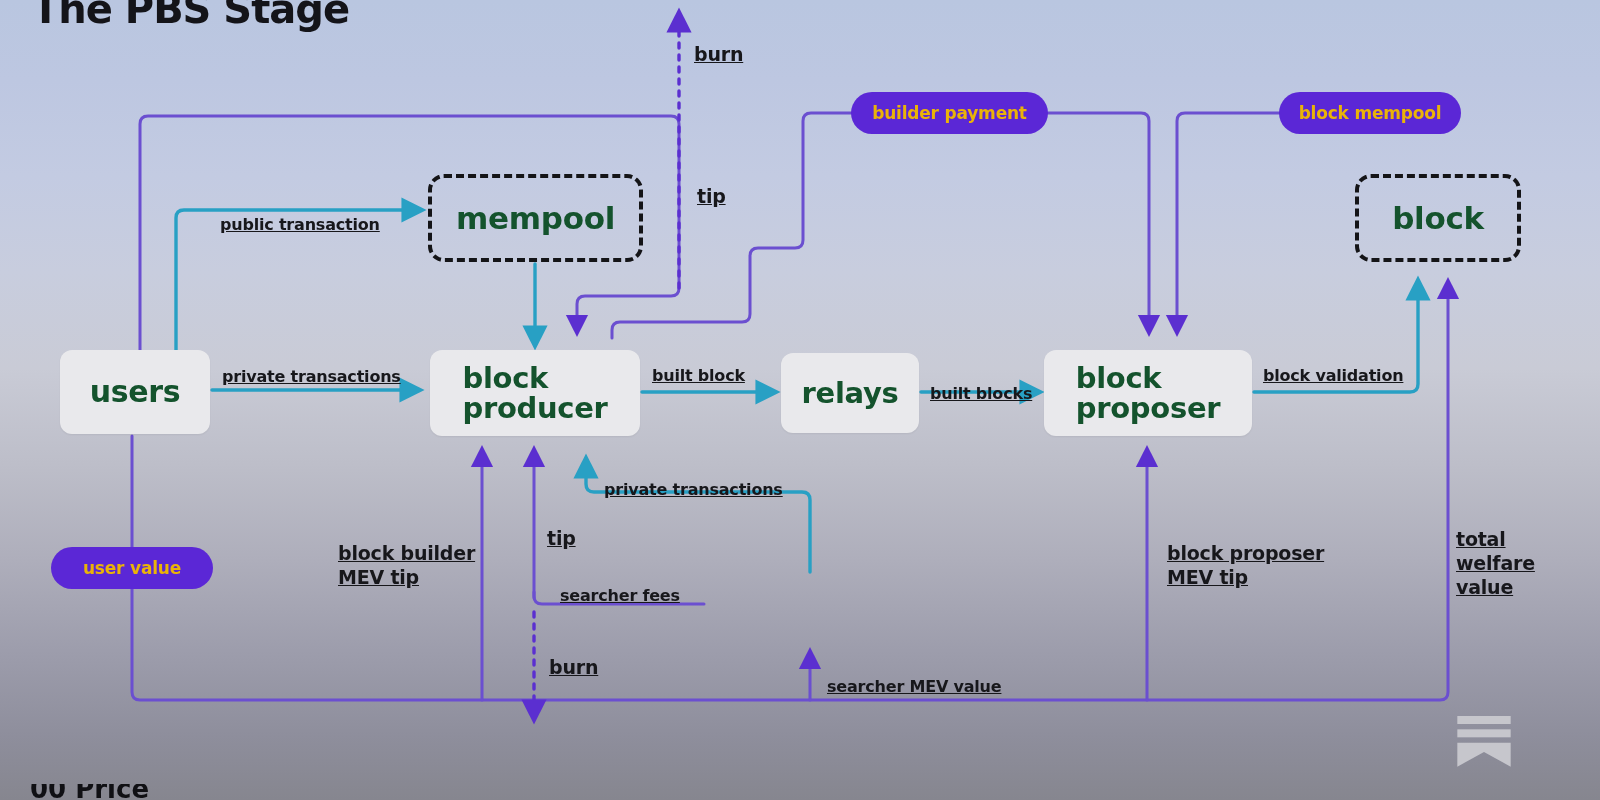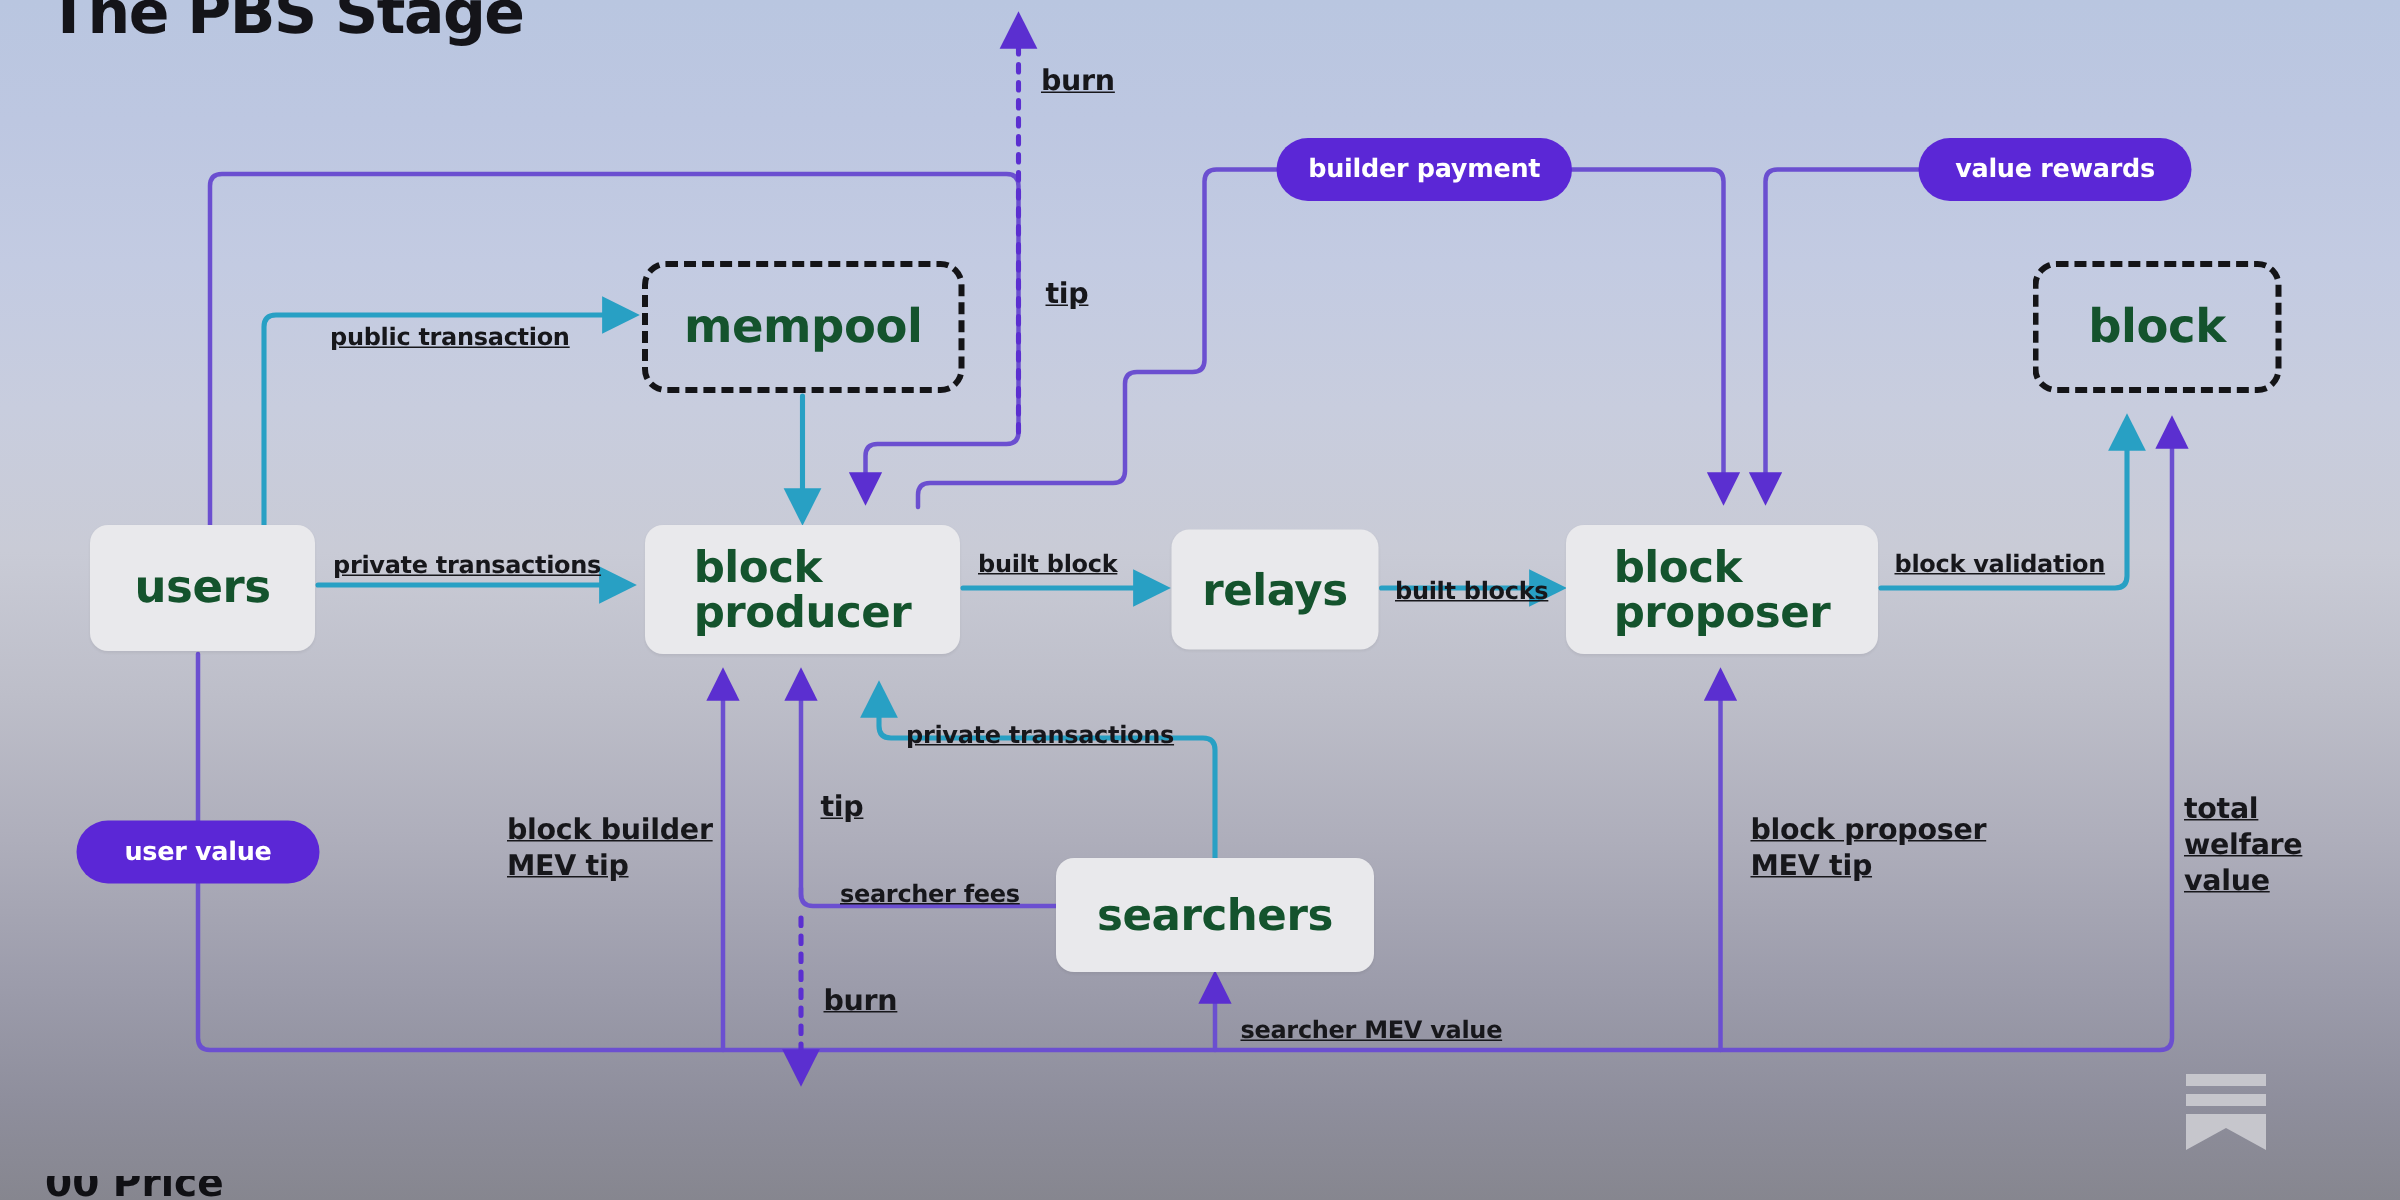--- a/index.html
+++ b/index.html
@@ -37,21 +37,21 @@
   .node.dashed {
     background:transparent;
     border:4px dashed #141417;
     border-radius:16px;
     box-shadow:none;
   }
   .pill {
     position:absolute;
     display:flex; align-items:center; justify-content:center;
     background:#5b27d6;
-    color:#ffffff;
+    color:#eab308;
     border-radius:999px;
     font-size:17px; font-weight:600;
     letter-spacing:-.2px;
     white-space:nowrap;
   }
   .edge-label {
     position:absolute;
     color:#17171b;
     font-weight:700;
     white-space:pre-line;
@@ -161,29 +161,26 @@
 
   <div class="node" style="left:1044px;top:350px;width:208px;height:86px;font-size:29px;white-space:pre-line;">
     <span>block
 proposer</span>
   </div>
 
   <div class="node dashed" style="left:1355px;top:174px;width:166px;height:88px;font-size:31px;">
     <span>block</span>
   </div>
 
-  <div class="node" style="left:704px;top:572px;width:212px;height:76px;font-size:29px;">
-    <span>searchers</span>
-  </div>
 
   <div class="pill" style="left:851px;top:92px;width:197px;height:42px;">
     <span>builder payment</span>
   </div>
   <div class="pill" style="left:1279px;top:92px;width:182px;height:42px;">
-    <span>value rewards</span>
+    <span>block mempool</span>
   </div>
   <div class="pill" style="left:51px;top:547px;width:162px;height:42px;">
     <span>user value</span>
   </div>
 
   <div class="edge-label md" style="left:694px;top:43px;">burn</div>
   <div class="edge-label md" style="left:697px;top:185px;">tip</div>
   <div class="edge-label sm" style="left:220px;top:188px;margin-top:27px;">public transaction</div>
   <div class="edge-label sm" style="left:222px;top:367px;">private transactions</div>
   <div class="edge-label sm" style="left:652px;top:366px;">built block</div>

